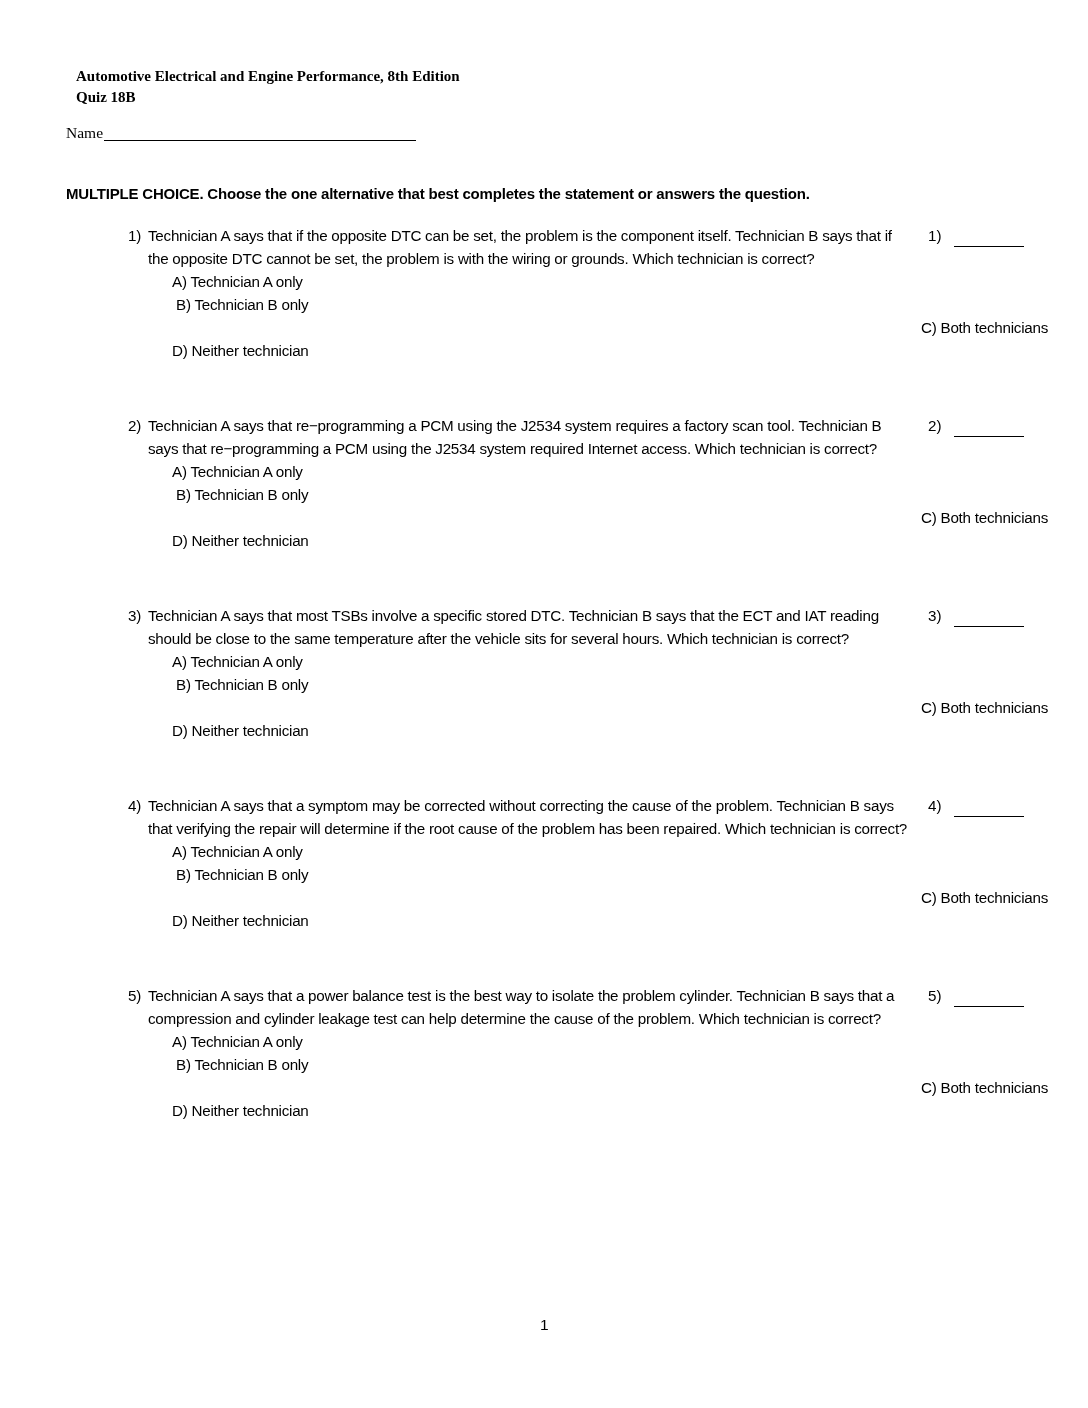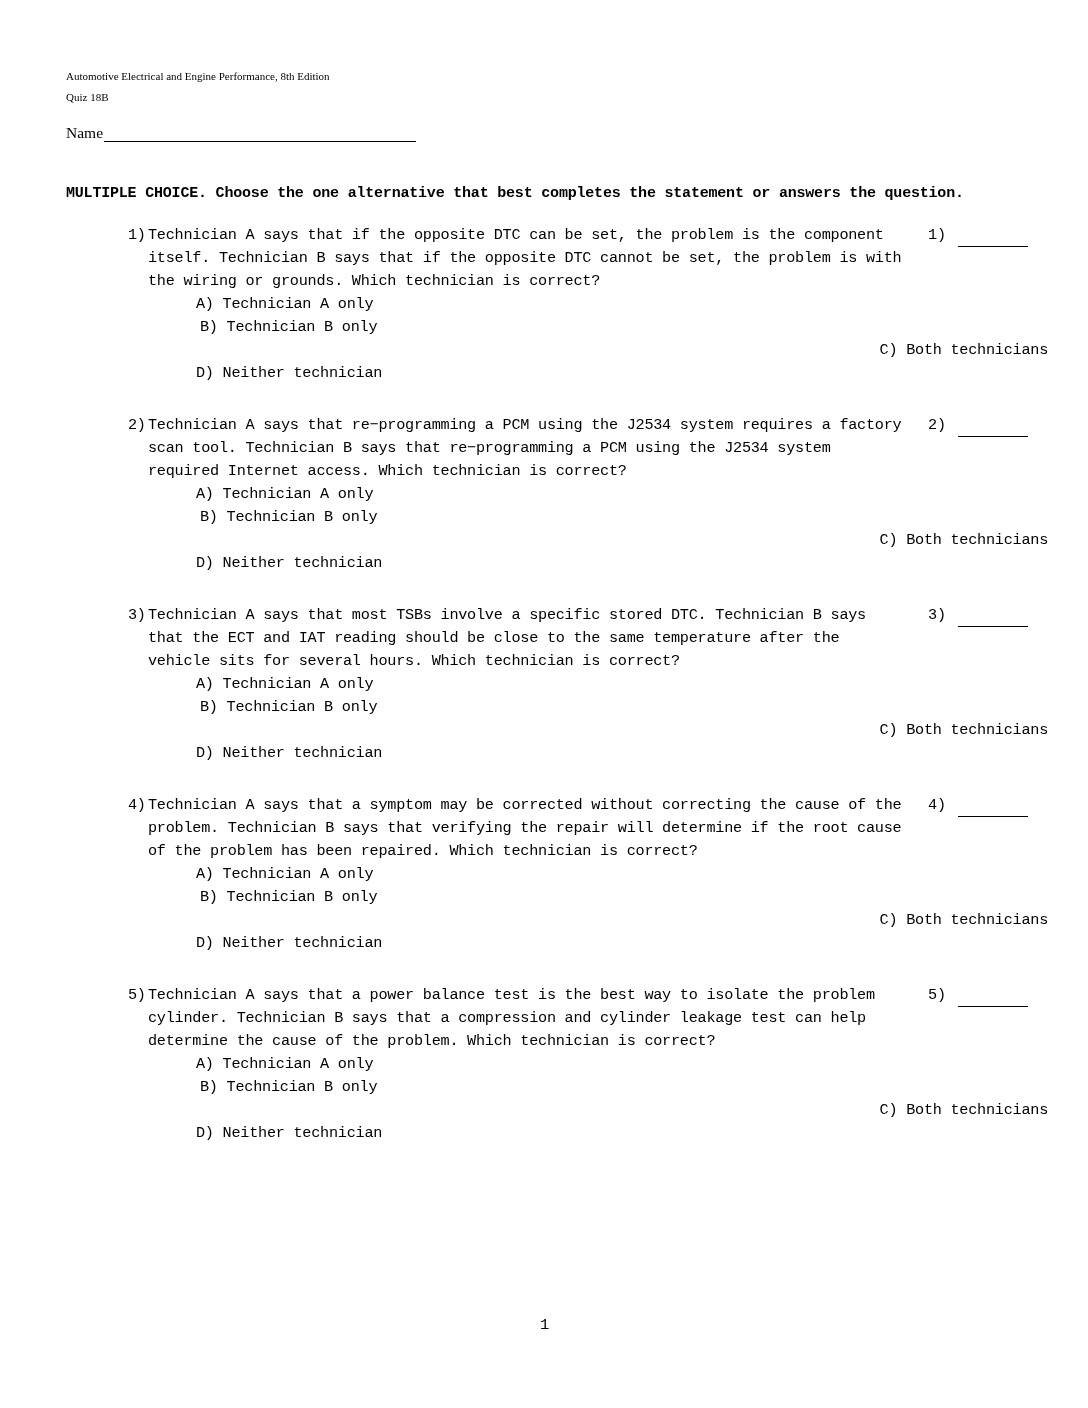--- a/index.html
+++ b/index.html
@@ -1,29 +1,29 @@
 <!DOCTYPE html>
 <html><head>
   <meta charset="utf-8">
   <style>
     html, body { margin: 0; padding: 0; background: #ffffff; }
     body { width: 1088px; height: 1408px; position: relative; overflow: hidden; color: #000; }
     .serif { font-family: "Liberation Serif", serif; }
-    .book { font-family: Liberation Mono, monospace; }
-    .hdr { position: absolute; left: 66px; font-size: 11px; line-height: 20px; }
+    .book { font-family: Liberation Sans, sans-serif; }
+    .hdr { position: absolute; left: 76px; font-size: 15px; line-height: 20px; font-weight: bold; }
     #title { top: 66px; }
     #quiz { top: 87px; }
-    #name-row { position: absolute; left: 66px; top: 124px; font-size: 15.5px; display: flex; align-items: center; }
+    #name-row { position: absolute; left: 66px; top: 124px; font-size: 15.5px; display: flex; align-items: flex-start; }
     #name-line { display: inline-block; width: 312px; border-bottom: 1px solid #000; height: 16px; margin-left: 1px; }
     #instructions { position: absolute; left: 66px; top: 185px; font-size: 15px; font-weight: bold; letter-spacing: -0.2px; white-space: nowrap; }
     .question { position: absolute; left: 128px; width: 920px; }
     .q-stem { position: relative; padding-left: 20px; width: 760px; font-size: 15.2px; line-height: 23px; letter-spacing: -0.25px; }
     .q-num { position: absolute; left: 0; top: 0; }
     .choices { margin-left: 44px; font-size: 15.2px; line-height: 23px; letter-spacing: -0.25px; }
-    .choice { white-space: nowrap; margin-left: 24px; }
+    .choice { white-space: nowrap; }
     .choice-b { padding-left: 4px; }
     .choice-c { padding-left: 2px; text-align: right; }
     .answer-slot { position: absolute; left: 800px; top: 0; font-size: 15.2px; line-height: 23px; display: flex; align-items: flex-end; }
     .answer-line { display: inline-block; width: 70px; border-bottom: 1.5px solid #000; height: 16px; margin-left: 12px; }
     #page-number { position: absolute; left: 540px; top: 1316px; font-size: 15.5px; }
   </style>
 </head>
 <body>
 
 <div id="title" class="hdr serif">Automotive Electrical and Engine Performance, 8th Edition</div>

